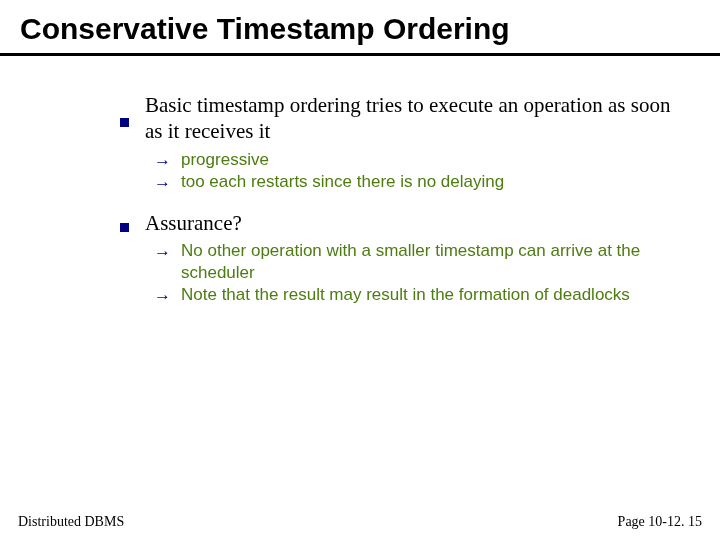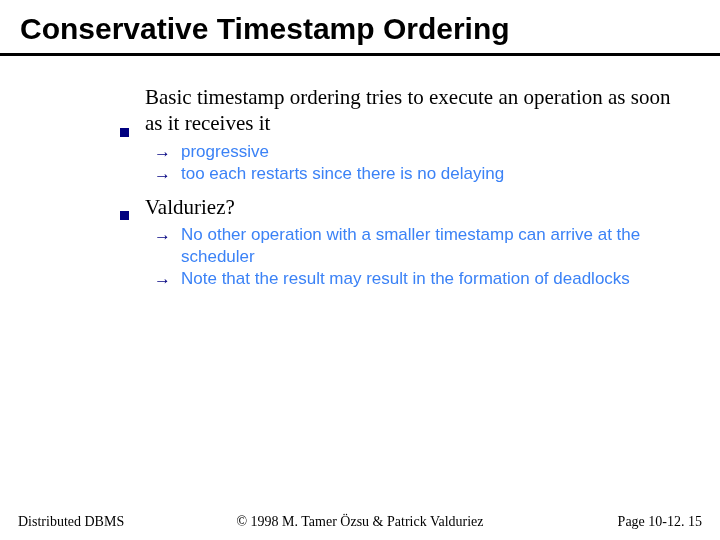--- a/index.html
+++ b/index.html
@@ -25,22 +25,22 @@
   .rule {
     border: none;
     border-top: 3px solid #000;
     margin: 2px 0 0 0;
   }
   .content {
     padding: 18px 40px 0 120px;
   }
   .l1 {
     display: flex;
-    align-items: flex-end;
-    margin: 10px 0 4px 0;
+    align-items: center;
+    margin: 18px 0 4px 0;
   }
   .sq {
     width: 9px;
     height: 9px;
     background: #000080;
     flex: 0 0 9px;
     margin-top: 9px;
     margin-right: 16px;
   }
   .l1-text {
@@ -61,21 +61,21 @@
     font-family: Arial, sans-serif;
     font-size: 17px;
     line-height: 1.25;
     margin-right: 10px;
     flex: 0 0 auto;
   }
   .l2-text {
     font-family: Arial, Helvetica, sans-serif;
     font-size: 17px;
     line-height: 1.25;
-    color: #3b82f6;
+    color: #4d7c0f;
   }
   .footer {
     position: absolute;
     bottom: 10px;
     left: 0;
     width: 100%;
     padding: 0 18px;
     display: flex;
     justify-content: space-between;
     align-items: center;
@@ -106,32 +106,31 @@
     </div>
     <div class="l2">
       <span class="arrow">→</span>
       <span class="l2-text">too each restarts since there is no delaying</span>
     </div>
   </div>
 
 
   <div class="l1">
     <span class="sq"></span>
-    <span class="l1-text">Valduriez?</span>
+    <span class="l1-text">Assurance?</span>
   </div>
   <div class="l2-group">
     <div class="l2">
       <span class="arrow">→</span>
       <span class="l2-text">No other operation with a smaller timestamp can arrive at the scheduler</span>
     </div>
     <div class="l2">
       <span class="arrow">→</span>
       <span class="l2-text">Note that the result may result in the formation of deadlocks</span>
     </div>
   </div>
 
 </div>
 
 <div class="footer">
   <span class="foot-left">Distributed DBMS</span>
-  <span class="foot-center">© 1998 M. Tamer Özsu &amp; Patrick Valduriez</span>
   <span class="foot-right">Page 10-12. 15</span>
 </div>
 
 </body></html>

